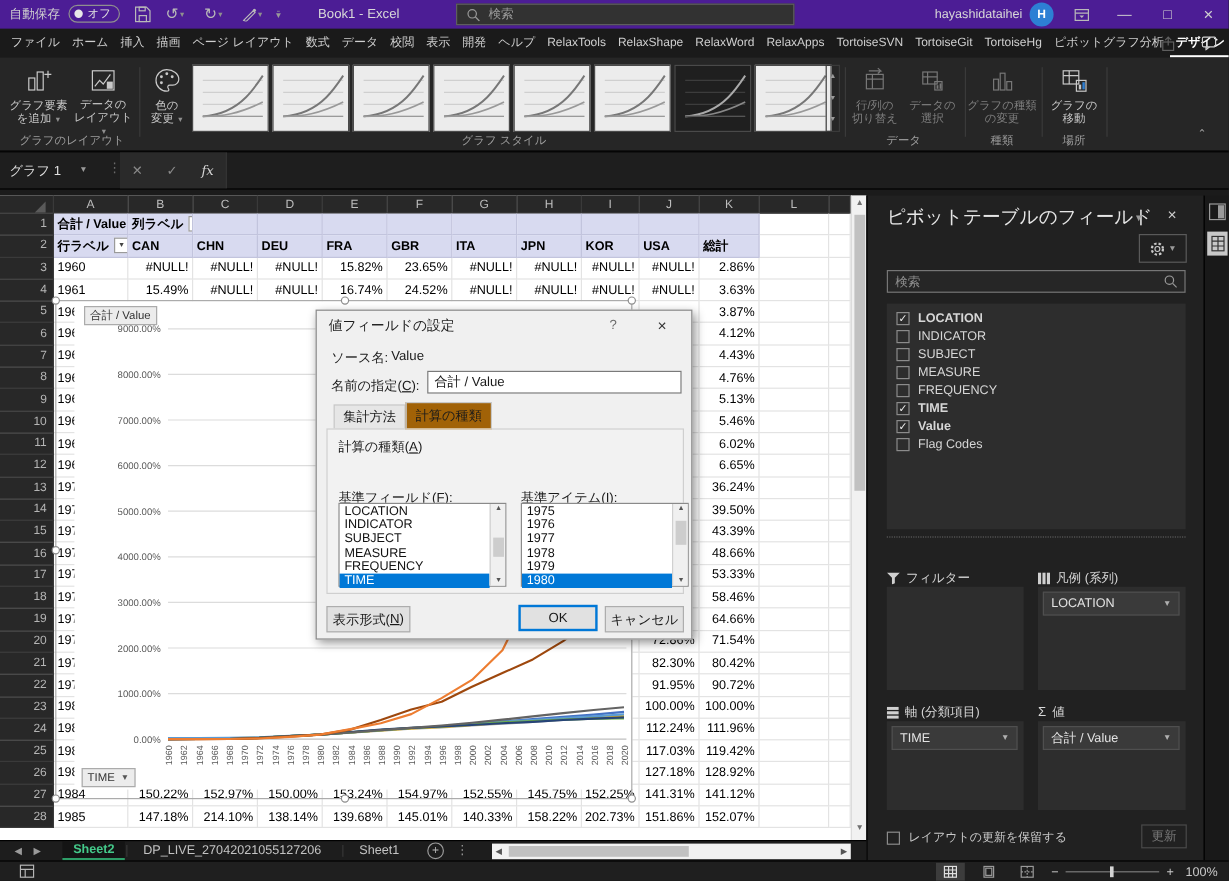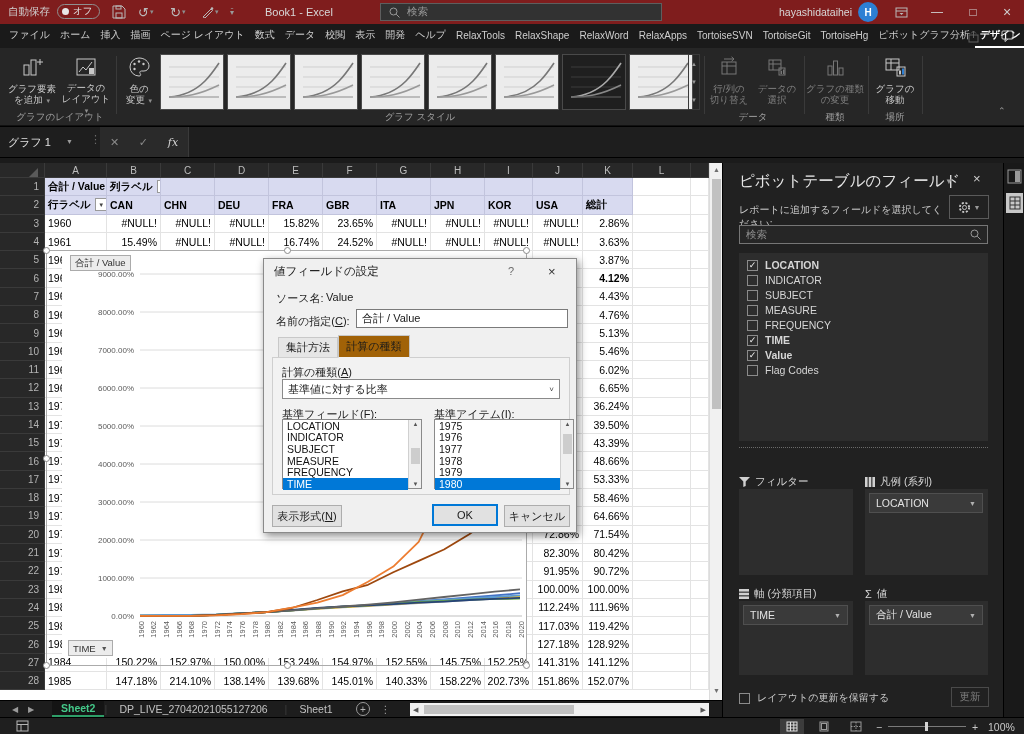--- a/index.html
+++ b/index.html
@@ -1,21 +1,21 @@
 <!DOCTYPE html>
 <html><head>
 <meta charset="utf-8">
 <style>
 *{box-sizing:border-box;margin:0;padding:0}
 html,body{width:1024px;height:734px;overflow:hidden;background:#1b1b1b;
   font-family:"Liberation Sans","DejaVu Sans",sans-serif;-webkit-font-smoothing:antialiased}
 .abs{position:absolute}
 #stage{position:relative;width:1024px;height:734px;background:#1b1b1b}
 
-#titlebar{left:0;top:0;width:1024px;height:24px;background:#7f1d1d;color:#cfcfcf;font-size:10.5px}
+#titlebar{left:0;top:0;width:1024px;height:24px;background:#4c1d95;color:#cfcfcf;font-size:10.5px}
 .tb{position:absolute;top:0;height:24px;display:flex;align-items:center;color:#cfcfcf}
 .pill{border:1px solid #8f8f8f;border-radius:8px;height:15px;display:flex;align-items:center;padding:0 7px 0 4px;gap:4px;font-size:9.5px;color:#e0e0e0}
 .dot{width:7px;height:7px;border-radius:50%;background:#e8e8e8}
 .qicon{color:#b9b9b9;font-size:13px}
 .chev{color:#8f8f8f;font-size:7px;margin-left:1px}
 #tsearch{left:380px;top:3px;width:282px;height:18px;background:#323232;border:1px solid #5e5e5e;display:flex;align-items:center;gap:7px;padding:0 8px;color:#9a9a9a}
 .avatar{width:20px;height:20px;border-radius:50%;background:#2d7fd4;color:#fff;font-size:10px;font-weight:bold;display:flex;align-items:center;justify-content:center}
 .winbtn{width:30px;justify-content:center;font-size:12px;color:#d0d0d0}
 
 #tabrow{left:0;top:24px;width:1024px;height:24px;background:#1a1a1a;display:flex;align-items:stretch;overflow:hidden;padding-left:4px}
@@ -582,21 +582,21 @@
           </div>
           <div class="cell r" style="width: 54px;">
             <span></span>
           </div>
           <div class="cell r" style="width: 48px;">
             <span></span>
           </div>
           <div class="cell r" style="width: 50px;">
             <span></span>
           </div>
-          <div class="cell r" style="width: 50px; font-weight: bold;">
+          <div class="cell r" style="width: 50px;">
             <span>4.12%</span>
           </div>
           <div class="cell" style="width: 58px;"></div>
           <div class="cell" style="width: 18px;"></div>
         </div>
         <div class="grow">
           <div class="rh" style="width: 45px;">7</div>
           <div class="cell" style="width: 62px;">
             <span>1964</span>
           </div>
@@ -1535,24 +1535,20 @@
     <div class="abs" style="left:12px;top:32px">ソース名:</div>
     <div class="abs" style="left:62px;top:32px">Value</div>
     <div class="abs acc" style="left:12px;top:55px">名前の指定(<u>C</u>):</div>
     <div class="abs" style="left:92px;top:50px;width:212px;height:19px;background:#fff;border:1px solid #7a7a7a;display:flex;align-items:center;padding-left:5px">
         <span>合計 / Value</span>
       </div>
     <div class="tabbtn" style="left:14px;top:78px;width:60px;height:21px">集計方法</div>
     <div class="tabbtn" style="left:74px;top:76px;width:72px;height:23px;background:#a16207;border-bottom:1px solid #f2f2f2;z-index:2">計算の種類</div>
     <div class="abs" style="left:8px;top:98px;width:298px;height:138px;border:1px solid #cfcfcf;background:#f2f2f2"></div>
     <div class="abs acc" style="left:18px;top:106px;z-index:3">計算の種類(<u>A</u>)</div>
-    <div class="abs" style="left:18px;top:120px;width:278px;height:20px;background:#fff;border:1px solid #8a8a8a;display:flex;align-items:center;padding-left:5px;z-index:3">
-      <span>基準値に対する比率</span>
-      <span style="position:absolute;right:5px;color:#444;font-size:8px">˅</span>
-    </div>
     <div class="abs acc" style="left:18px;top:148px;z-index:3">基準フィールド(<u>F</u>):</div>
     <div class="abs acc" style="left:170px;top:148px;z-index:3">基準アイテム(<u>I</u>):</div>
     <div class="listbox" style="left:18px;top:160px;z-index:3" id="dlg-fields">
         <div class="li" style="width: 125px;">LOCATION</div>
         <div class="li" style="width: 125px;">INDICATOR</div>
         <div class="li" style="width: 125px;">SUBJECT</div>
         <div class="li" style="width: 125px;">MEASURE</div>
         <div class="li" style="width: 125px;">FREQUENCY</div>
         <div class="li sel" style="width: 125px;">TIME</div>
         <div class="sb">
@@ -1576,21 +1572,20 @@
       </div>
     <div class="dbtn acc" style="left:8px;top:246px;width:70px">表示形式(<u>N</u>)</div>
     <div class="dbtn" style="left:168px;top:245px;width:66px;border:2px solid #0078d7">OK</div>
     <div class="dbtn" style="left:240px;top:246px;width:66px">キャンセル</div>
   </div>
 
   <div class="abs" id="pane">
     <div class="abs" style="left:16px;top:8px;font-size:15.5px;color:#e6e6e6">ピボットテーブルのフィールド</div>
     <div class="abs" style="left:222px;top:14px;color:#9a9a9a;font-size:8px">▼</div>
     <div class="abs" style="left:250px;top:8px;color:#cfcfcf;font-size:13px">×</div>
-    <div class="abs" style="left:16px;top:40px;font-size:10px;color:#c9c9c9;width:206px">レポートに追加するフィールドを選択してください:</div>
     <div class="abs" style="left:226px;top:32px;width:40px;height:24px;border:1px solid #5a5a5a;display:flex;align-items:center;justify-content:center;gap:3px">
       <svg width="13" height="13" viewBox="0 0 14 14">
           <circle cx="7" cy="7" r="2.2" fill="none" stroke="#c9c9c9"></circle>
           <circle cx="7" cy="7" r="5" fill="none" stroke="#c9c9c9" stroke-width="2" stroke-dasharray="2.2 1.8"></circle>
         </svg>
       <span style="color:#9a9a9a;font-size:7px">▼</span>
     </div>
     <div class="abs" style="left:16px;top:62px;width:249px;height:19px;background:#262626;border:1px solid #767676;display:flex;align-items:center;padding:0 6px;font-size:10.5px;color:#8f8f8f">
       <span>検索</span>
       <svg style="margin-left:auto" width="11" height="11" viewBox="0 0 11 11">

